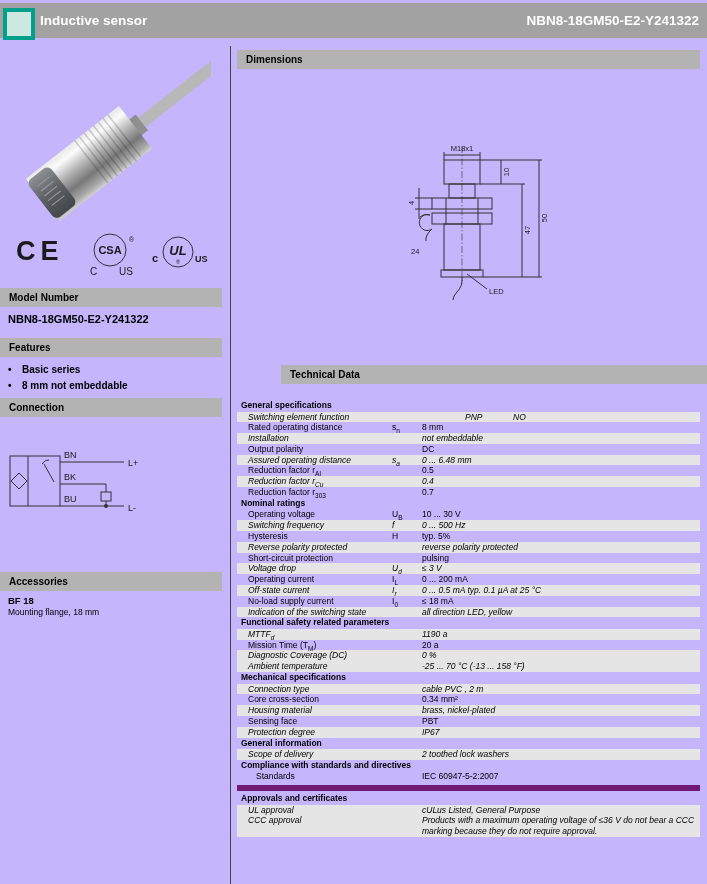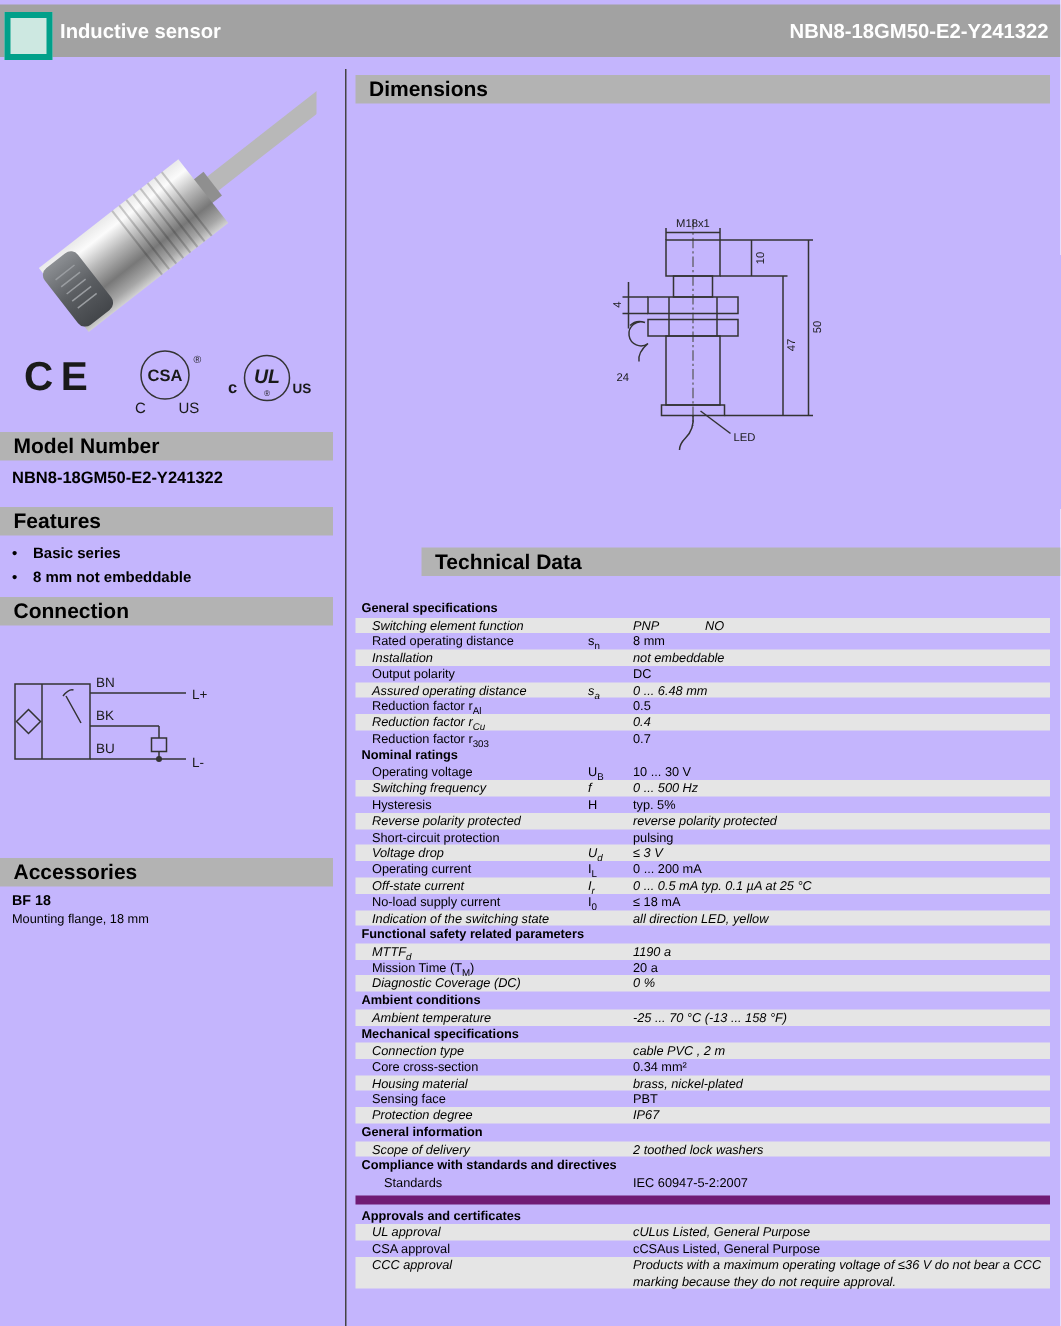--- a/index.html
+++ b/index.html
@@ -12,21 +12,21 @@
             border:4px solid var(--teal,#00a08a);background:#cde8e1;}
   .topbar-title{position:absolute;left:40px;top:0;height:35px;line-height:35px;
                 color:#fff;font-weight:bold;font-size:13.5px;}
   .topbar-model{position:absolute;right:8px;top:0;height:35px;line-height:35px;
                 color:#fff;font-weight:bold;font-size:13.5px;}
 
   .vdivider{position:absolute;left:230px;top:46px;bottom:0;width:1px;background:#444;}
 
   
   .secbar{background:var(--secbar,#b3b3b3);height:19px;line-height:19px;
-          font-weight:bold;font-size:14px;padding-left:9px;box-sizing:border-box;}
+          font-weight:bold;font-size:10px;padding-left:9px;box-sizing:border-box;}
 
   
   .leftcol{position:absolute;left:0;top:44px;width:222px;height:840px;}
   .photo{position:absolute;top:12px;left:6px;width:205px;height:168px;}
   .logos{position:absolute;top:186px;left:0;width:222px;height:48px;}
   .ce-mark{position:absolute;left:16px;top:6px;font-size:27px;font-weight:bold;
            letter-spacing:5px;color:#1a1a1a;}
   .csa-logo{position:absolute;left:86px;top:0px;}
   .ul-logo{position:absolute;left:148px;top:2px;}
   .bar-model{position:absolute;top:244px;left:0;width:222px;}
@@ -50,21 +50,21 @@
   .tech-table{position:absolute;top:356px;left:0;width:463px;font-size:8.5px;}
 
   .tsec{font-weight:bold;line-height:11.5px;padding-left:4px;}
   .tsec.topline{border-top:6px solid #701a75;margin-top:3px;padding-top:2px;}
   .trow{display:flex;min-height:10.8px;line-height:10.8px;padding-left:11px;box-sizing:border-box;}
   .trow.shaded{background:var(--stripe,#e5e5e5);font-style:italic;}
   .t-label{width:144px;flex:0 0 auto;}
   .trow.ind2 .t-label{padding-left:8px;width:136px;}
   .t-sym{width:30px;flex:0 0 auto;}
   .t-val{flex:1 1 auto;padding-right:4px;}
-  .t-val .val-a{display:inline-block;width:48px;}
+  .t-val .val-a{display:inline-block;width:48px;margin-left:43px;}
   sub{font-size:6.5px;line-height:0;}
 
   svg text{font-family:"Liberation Sans",sans-serif;fill:#1a1a1a;}
   .lineart{stroke:#333;fill:none;stroke-width:1;}
 </style>
 </head>
 <body>
 
 <div class="page" style="--teal: #00a08a; --bar: #a2a2a2; --secbar: #b3b3b3; --stripe: #e5e5e5;">
 
@@ -328,21 +328,20 @@
         <div class="trow">
           <span class="t-label"><span>Mission Time (T</span><sub>M</sub><span>)</span></span>
           <span class="t-sym"></span>
           <span class="t-val"><span>20 a</span></span>
         </div>
         <div class="trow shaded">
           <span class="t-label"><span>Diagnostic Coverage (DC)</span></span>
           <span class="t-sym"></span>
           <span class="t-val"><span>0 %</span></span>
         </div>
-        <div class="tsec">Ambient conditions</div>
         <div class="trow shaded">
           <span class="t-label"><span>Ambient temperature</span></span>
           <span class="t-sym"></span>
           <span class="t-val"><span>-25 ... 70 °C (-13 ... 158 °F)</span></span>
         </div>
         <div class="tsec">Mechanical specifications</div>
         <div class="trow shaded">
           <span class="t-label"><span>Connection type</span></span>
           <span class="t-sym"></span>
           <span class="t-val"><span>cable PVC , 2 m</span></span>
@@ -380,25 +379,20 @@
           <span class="t-val">
             <div>IEC 60947-5-2:2007</div>
           </span>
         </div>
         <div class="tsec topline">Approvals and certificates</div>
         <div class="trow shaded">
           <span class="t-label"><span>UL approval</span></span>
           <span class="t-sym"></span>
           <span class="t-val"><span>cULus Listed, General Purpose</span></span>
         </div>
-        <div class="trow">
-          <span class="t-label"><span>CSA approval</span></span>
-          <span class="t-sym"></span>
-          <span class="t-val"><span>cCSAus Listed, General Purpose</span></span>
-        </div>
         <div class="trow shaded">
           <span class="t-label"><span>CCC approval</span></span>
           <span class="t-sym"></span>
           <span class="t-val"><span>Products with a maximum operating voltage of ≤36 V do not bear a CCC marking because they do not require approval.</span></span>
         </div>
       </div>
   </div>
 </div>
 
 </body></html>

